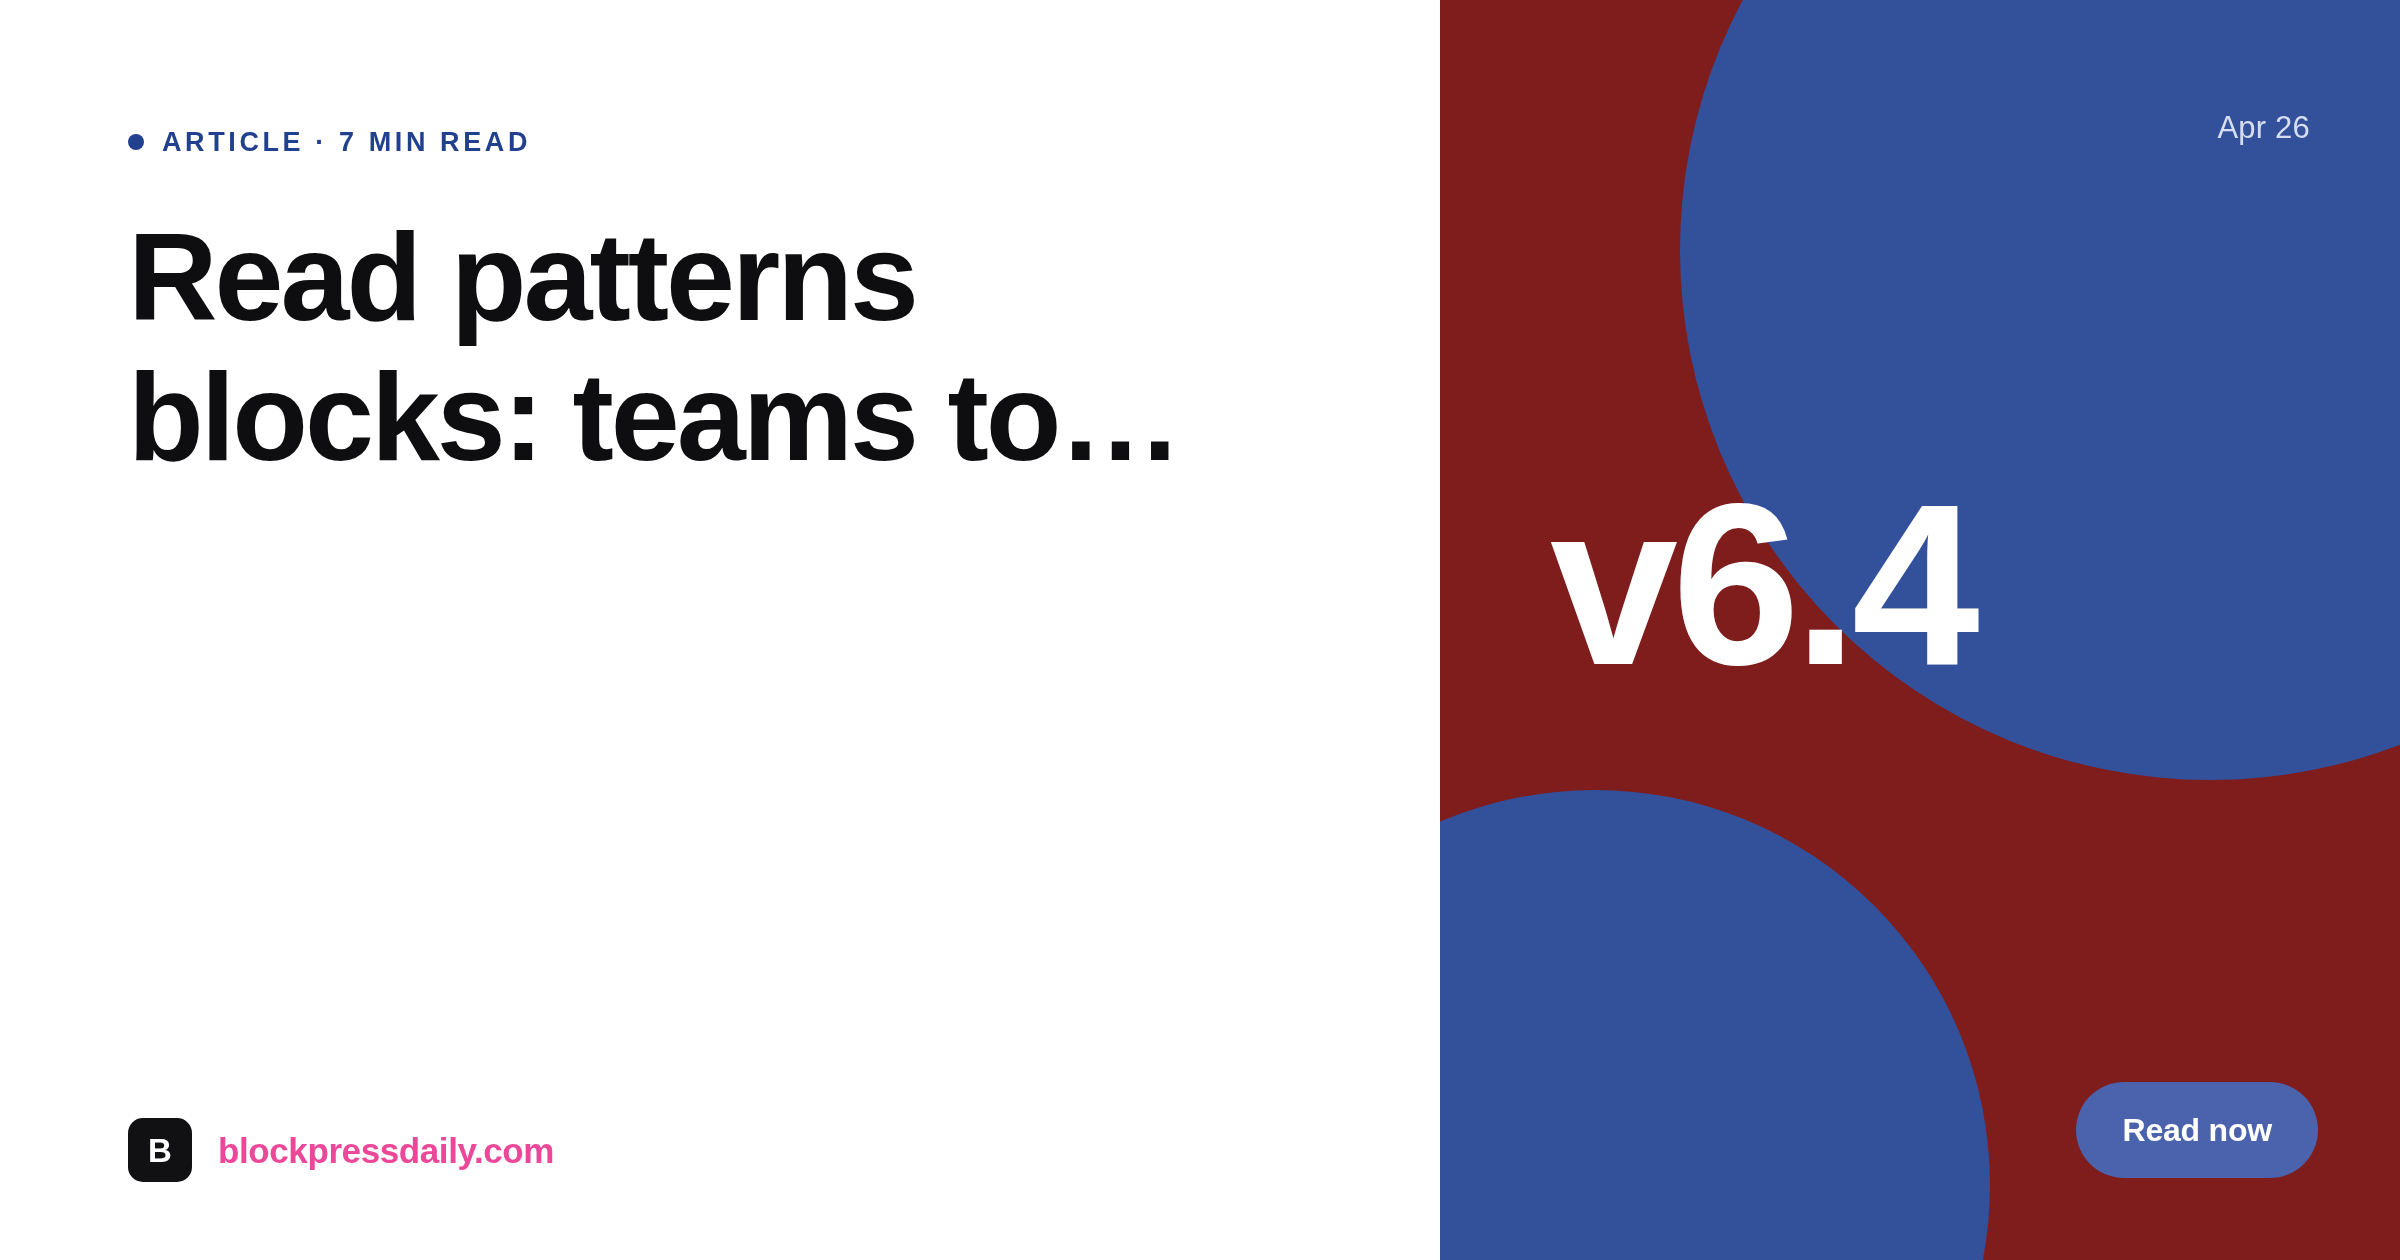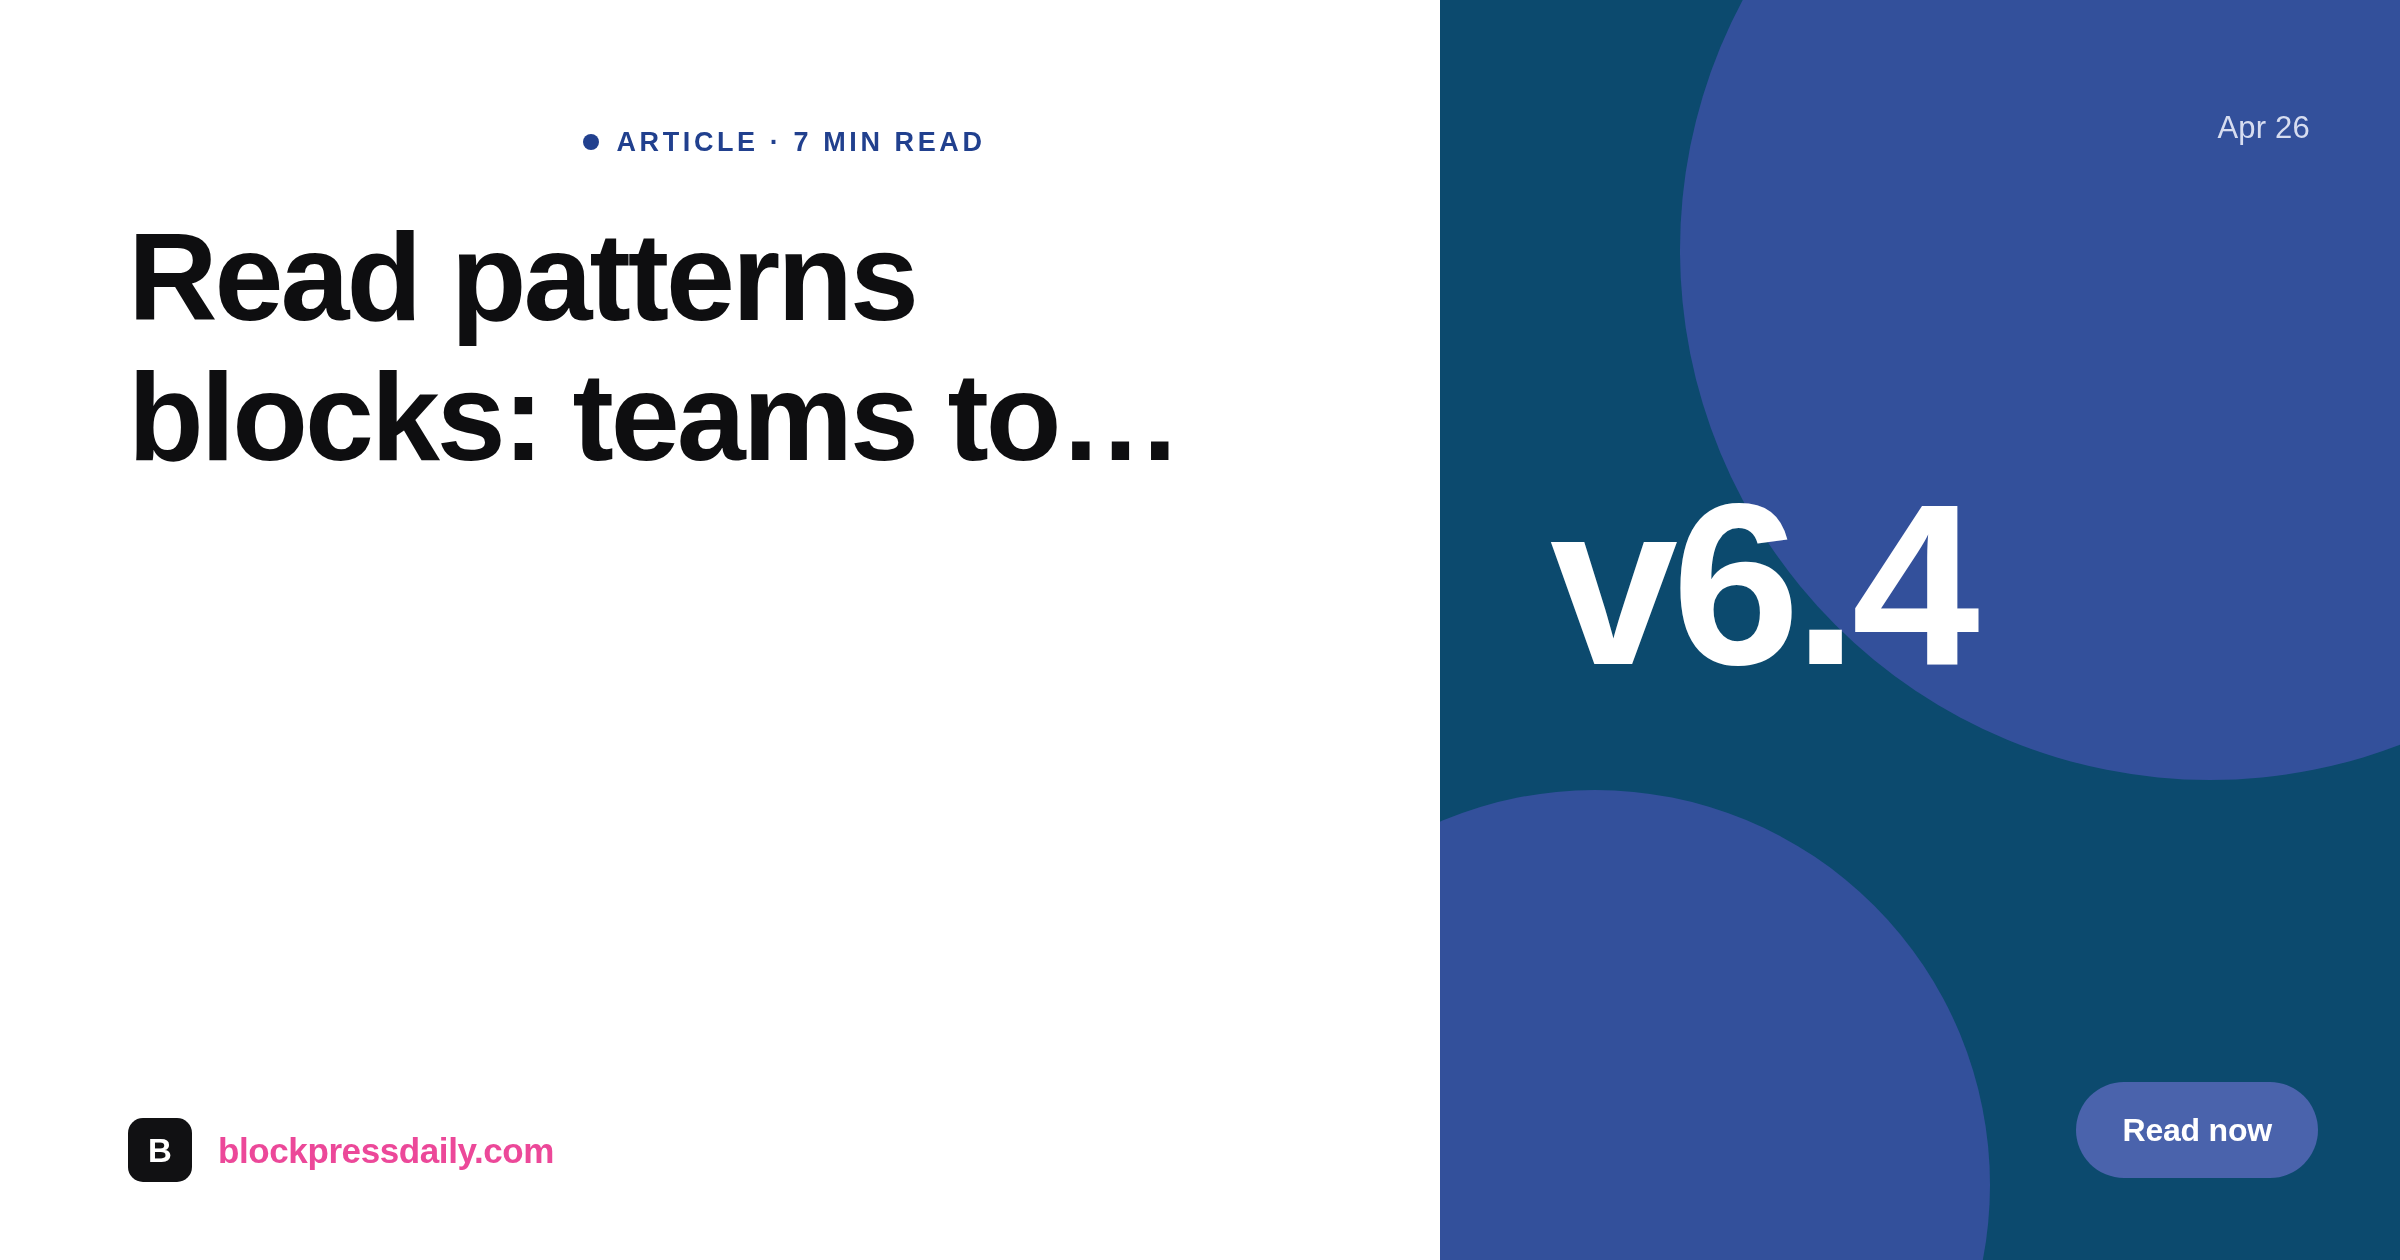--- a/index.html
+++ b/index.html
@@ -31,21 +31,20 @@
     background: #ffffff;
     box-sizing: border-box;
     padding: 125px 0 0 128px;
   }
 
   .eyebrow {
     display: flex;
     align-items: center;
     gap: 18px;
     height: 34px;
-    justify-content: center;
   }
   .eyebrow-dot {
     width: 16px;
     height: 16px;
     border-radius: 50%;
     background: #21408E;
     flex: 0 0 16px;
   }
   .eyebrow-text {
     font-size: 27px;
@@ -118,21 +117,21 @@
     line-height: 1;
   }
 
   
   .right-panel {
     position: relative;
     width: 960px;
     height: 1260px;
     flex: 0 0 960px;
     overflow: hidden;
-    background: #0c4a6e;
+    background: #7f1d1d;
   }
 
   .blob {
     position: absolute;
     border-radius: 50%;
     background: #33509B;
     pointer-events: none;
   }
   .blob-top {
     width: 1060px;

